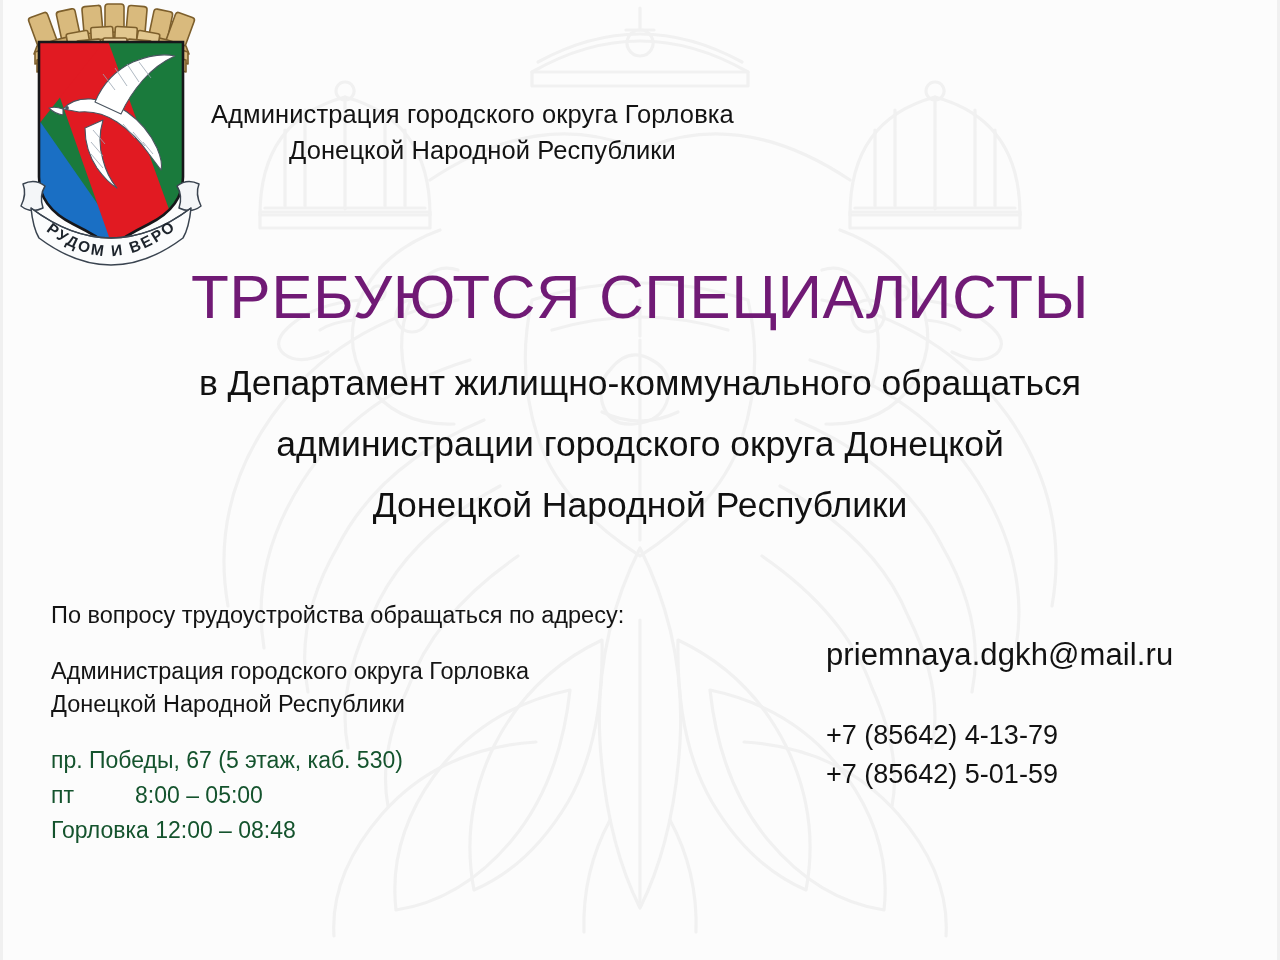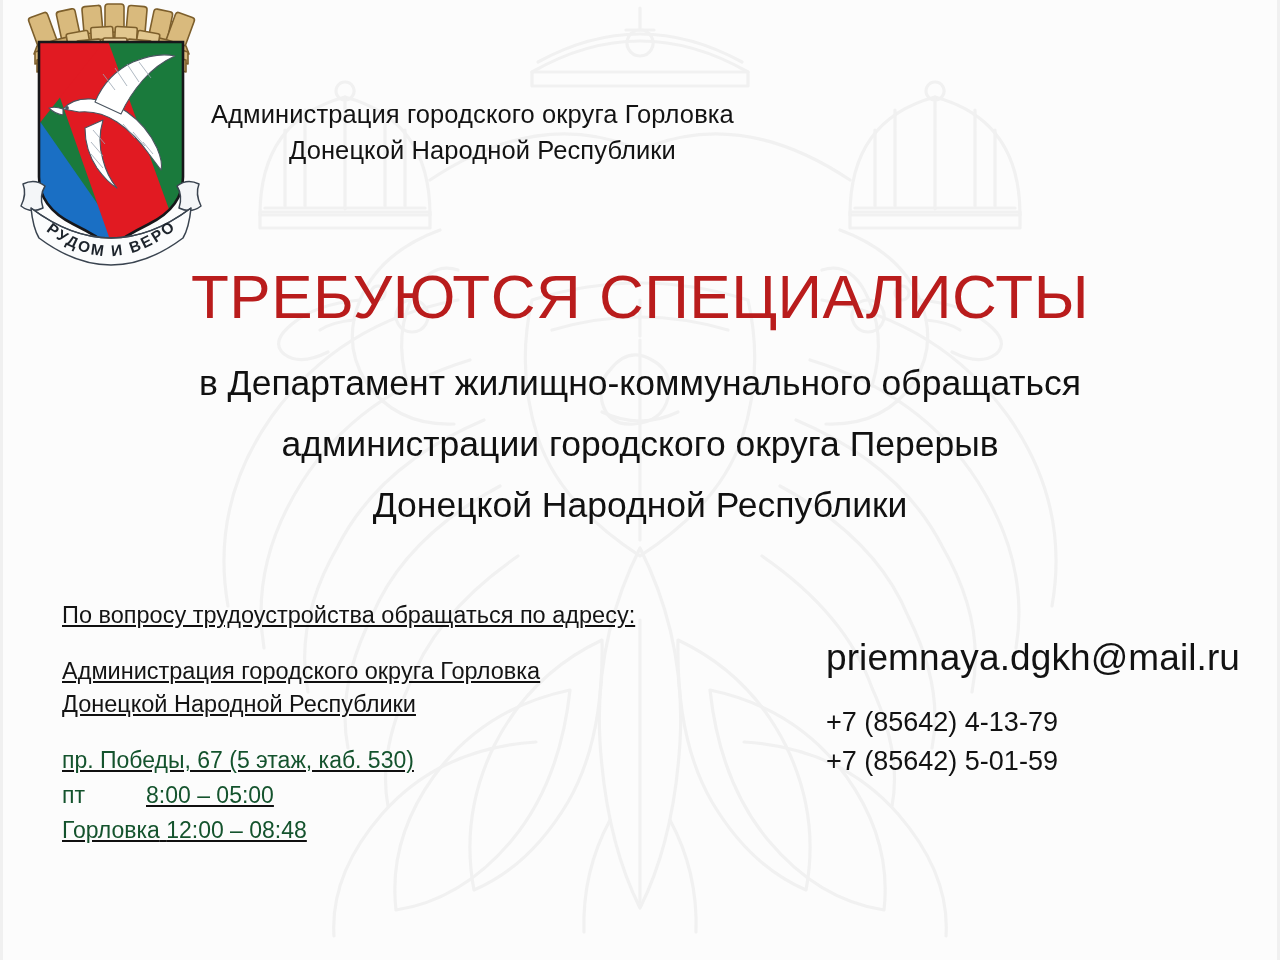--- a/index.html
+++ b/index.html
@@ -70,38 +70,37 @@
     top: 264px;
     width: 100%;
     z-index: 3;
     text-align: center;
   }
   #hero-title {
     font-size: 62px;
     font-weight: 400;
     letter-spacing: .5px;
     line-height: 1.08;
-    color: #b91c1c;
+    color: #701a75;
     white-space: nowrap;
   }
   #hero-sub {
     margin-top: 22px;
     font-size: 35.5px;
     line-height: 1.72;
     color: #111111;
     white-space: nowrap;
   }
 
   
   #contacts {
     position: absolute;
-    left: 59px;
+    left: 48px;
     top: 600px;
     z-index: 3;
-    text-decoration: underline;
   }
   #contact-intro {
     font-size: 23.5px;
     line-height: 1.3;
     color: #141414;
     white-space: nowrap;
   }
   #contact-org {
     margin-top: 24px;
     font-size: 23.5px;
@@ -122,27 +121,27 @@
     min-width: 84px;
   }
 
   #contacts-right {
     position: absolute;
     left: 823px;
     top: 637px;
     z-index: 3;
   }
   #email {
-    font-size: 37px;
+    font-size: 31px;
     color: #121212;
     white-space: nowrap;
     letter-spacing: .1px;
   }
   #phones {
-    margin-top: 24px;
+    margin-top: 43px;
     font-size: 27px;
     line-height: 1.45;
     color: #121212;
     white-space: nowrap;
   }
   #phones .row { display: block; }
 </style>
 </head>
 <body>
 
@@ -326,21 +325,21 @@
     <div id="org-lines">
       <div class="l1">Администрация городского округа Горловка</div>
       <div class="l2">Донецкой Народной Республики</div>
     </div>
   </div>
 
   <div id="hero">
     <div id="hero-title">ТРЕБУЮТСЯ СПЕЦИАЛИСТЫ</div>
     <div id="hero-sub">
       <div>в Департамент жилищно-коммунального обращаться</div>
-      <div>администрации городского округа Перерыв</div>
+      <div>администрации городского округа Донецкой</div>
       <div>Донецкой Народной Республики</div>
     </div>
   </div>
 
   <div id="contacts">
     <div id="contact-intro">По вопросу трудоустройства обращаться по адресу:</div>
 
     <div id="contact-org">
       <div>Администрация городского округа Горловка</div>
       <div>Донецкой Народной Республики</div>

